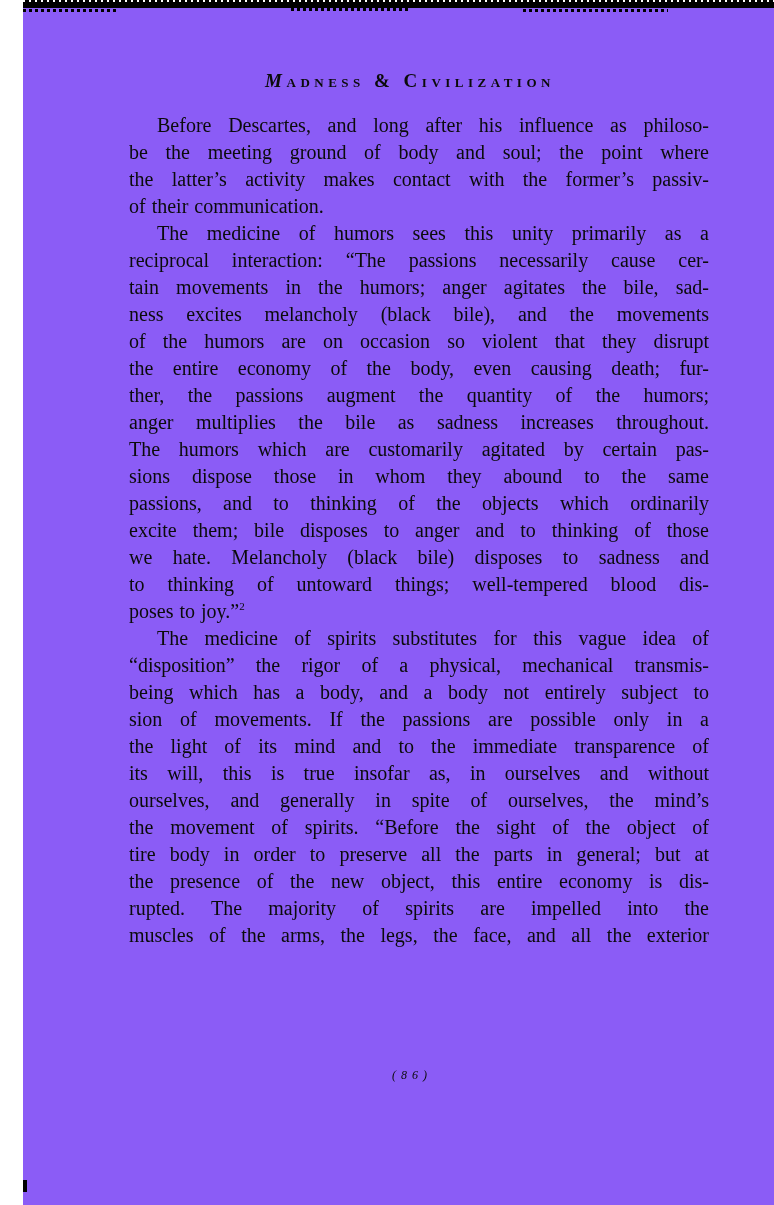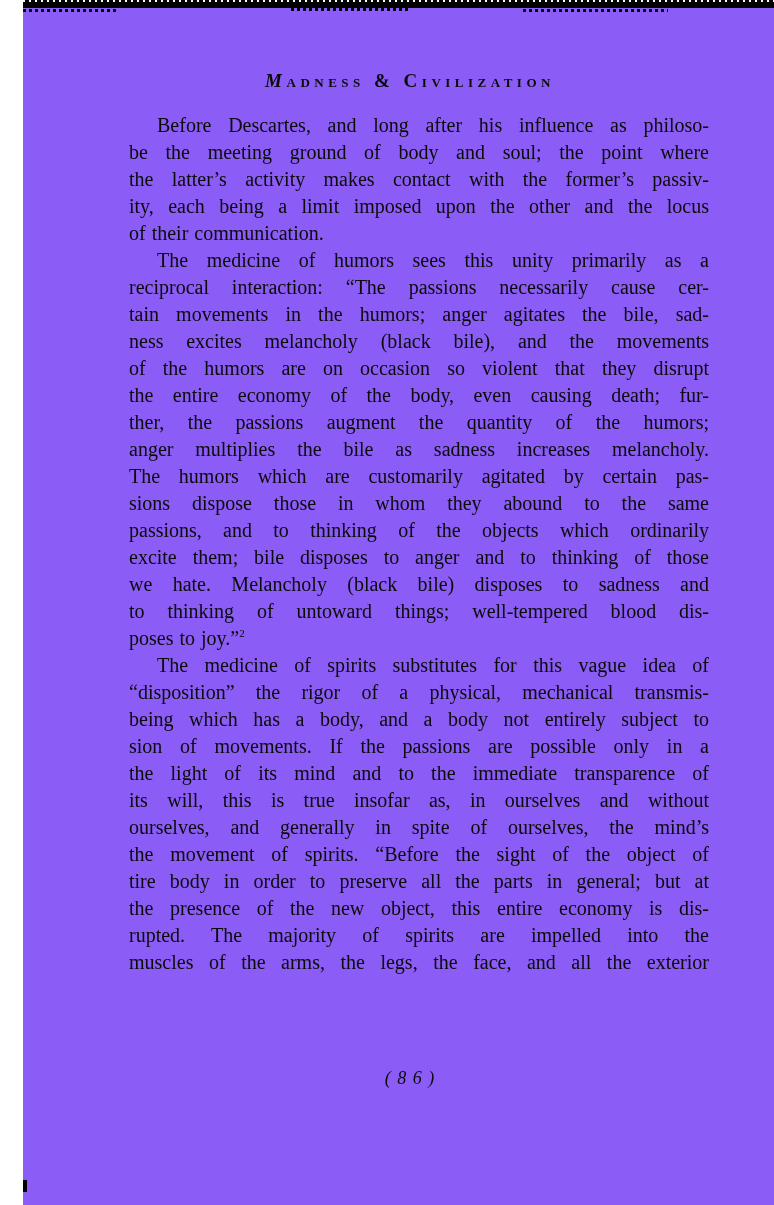--- a/index.html
+++ b/index.html
@@ -104,21 +104,21 @@
     vertical-align: super;
   }
 
   
   .folio {
     position: absolute;
     left: 97px; top: 1068px;
     width: 580px;
     text-align: center;
     font-style: italic;
-    font-size: 18px;
+    font-size: 12px;
     letter-spacing: 1px;
   }
 </style>
 </head>
 <body>
 
 <div class="page">
   <div class="top-bar"></div>
   <div class="top-dots d1"></div>
   <div class="top-dots d2"></div>
@@ -127,32 +127,31 @@
   <div class="right-notch"></div>
   <div class="bottom-left-mark"></div>
 
   <div class="running-head">Madness &amp; Civilization</div>
 
   <div class="text-block" id="body-text">
       <div class="para">
         <div class="line j indent">Before Descartes, and long after his influence as philoso-</div>
         <div class="line j">be the meeting ground of body and soul; the point where</div>
         <div class="line j">the latter’s activity makes contact with the former’s passiv-</div>
-        <div class="line j">ity, each being a limit imposed upon the other and the locus</div>
         <div class="line">of their communication.</div>
       </div>
       <div class="para">
         <div class="line j indent">The medicine of humors sees this unity primarily as a</div>
         <div class="line j">reciprocal interaction: “The passions necessarily cause cer-</div>
         <div class="line j">tain movements in the humors; anger agitates the bile, sad-</div>
         <div class="line j">ness excites melancholy (black bile), and the movements</div>
         <div class="line j">of the humors are on occasion so violent that they disrupt</div>
         <div class="line j">the entire economy of the body, even causing death; fur-</div>
         <div class="line j">ther, the passions augment the quantity of the humors;</div>
-        <div class="line j">anger multiplies the bile as sadness increases melancholy.</div>
+        <div class="line j">anger multiplies the bile as sadness increases throughout.</div>
         <div class="line j">The humors which are customarily agitated by certain pas-</div>
         <div class="line j">sions dispose those in whom they abound to the same</div>
         <div class="line j">passions, and to thinking of the objects which ordinarily</div>
         <div class="line j">excite them; bile disposes to anger and to thinking of those</div>
         <div class="line j">we hate. Melancholy (black bile) disposes to sadness and</div>
         <div class="line j">to thinking of untoward things; well-tempered blood dis-</div>
         <div class="line">poses to joy.”<sup>2</sup></div>
       </div>
       <div class="para">
         <div class="line j indent">The medicine of spirits substitutes for this vague idea of</div>

